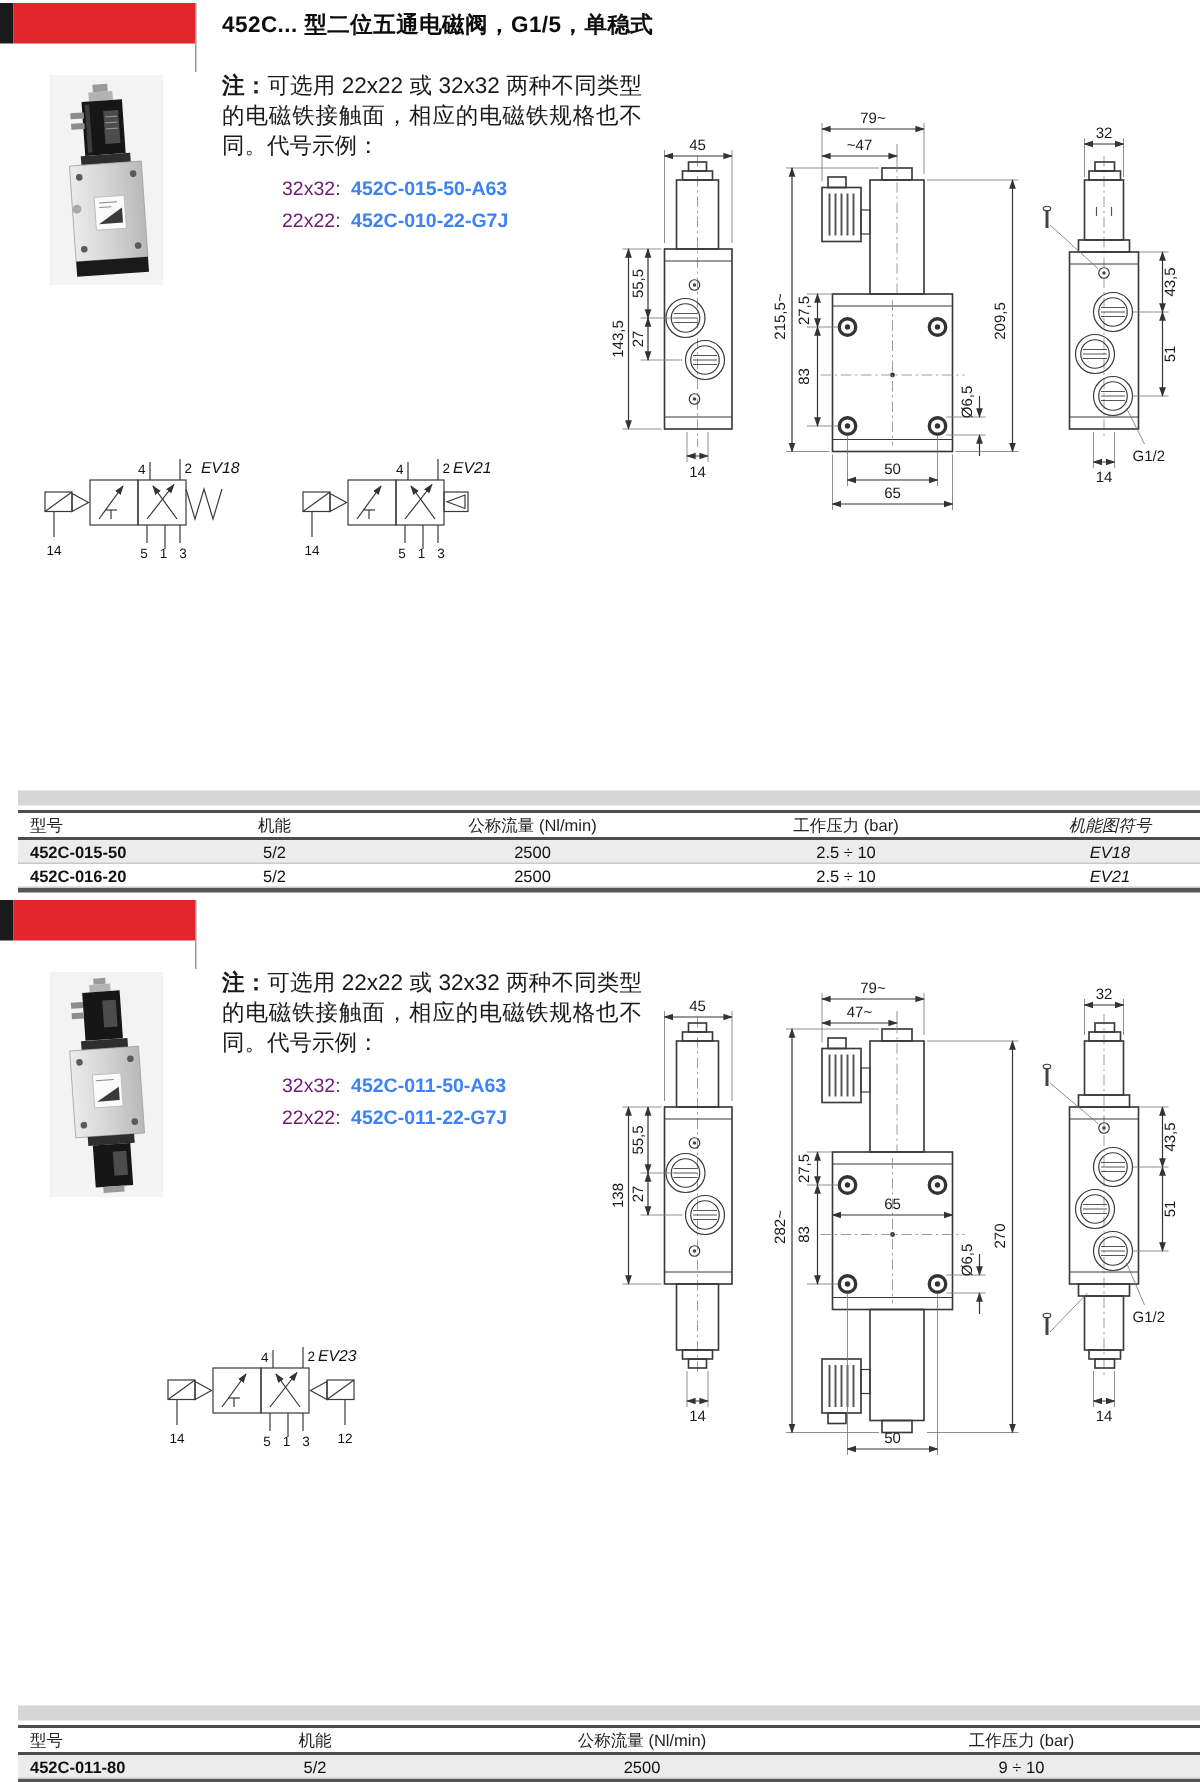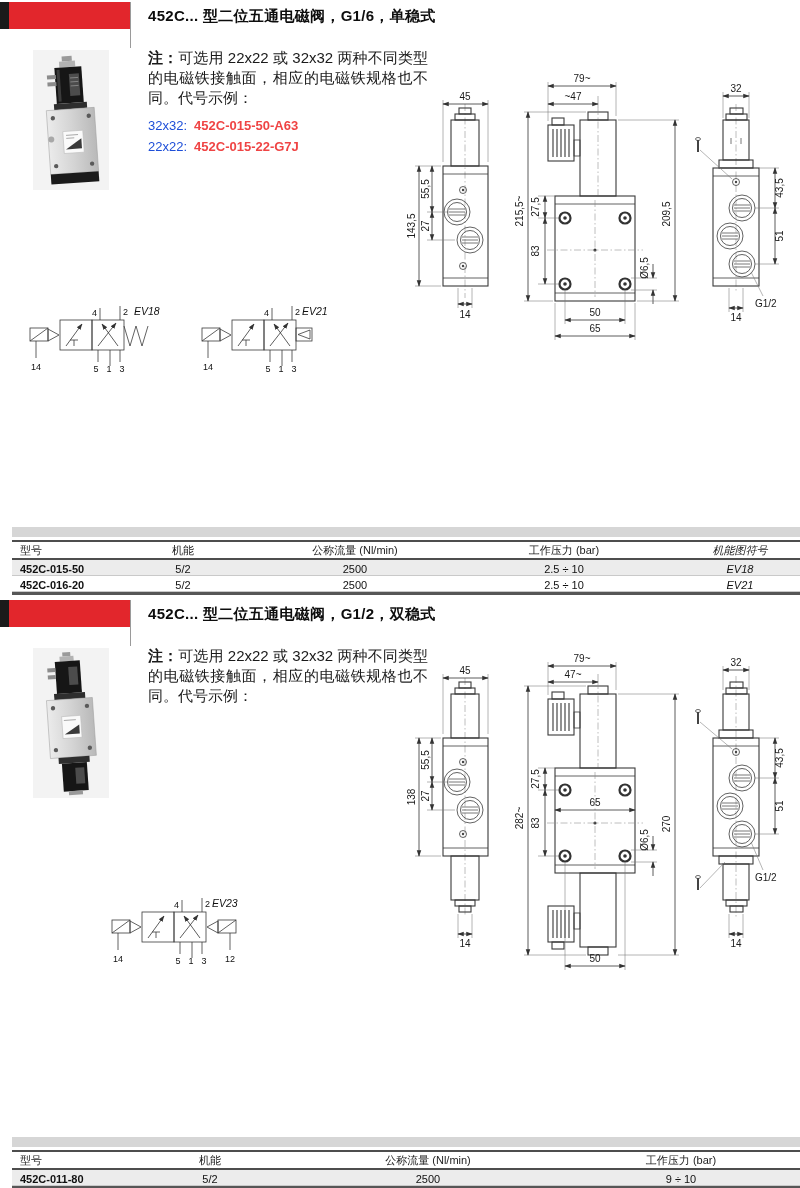--- a/index.html
+++ b/index.html
@@ -10,22 +10,22 @@
   .redbar{position:absolute;left:0;height:27px;width:130px;}
   .redbar .blk{position:absolute;left:0;top:0;width:9px;height:27px;background:#1a1a1a;}
   .redbar .red{position:absolute;left:9px;top:0;width:121px;height:27px;background:#e2262c;}
   .vline{position:absolute;width:1px;background:#9a9a9a;}
   
   .title{position:absolute;font-size:15px;font-weight:bold;color:#0d0d0d;letter-spacing:.3px;white-space:nowrap;margin:0;}
   .note{position:absolute;width:280px;font-size:15px;line-height:20px;color:#1a1a1a;text-align:justify;}
   .note b{font-weight:bold;}
   .codes{position:absolute;font-size:13px;line-height:21px;color:#222;}
   .code-row{white-space:nowrap;}
-  .code-size{color:#1d4ed8;}
-  .code-model{font-weight:bold;margin-left:7px;color:#ef4444;}
+  .code-size{color:#701a75;margin-left:40px;}
+  .code-model{font-weight:bold;margin-left:7px;color:#3b82f6;}
   
   .cat-table{position:absolute;left:12px;width:794px;}
   .t-band{height:10px;background:#d6d6d6;margin-bottom:3px;}
   .t-head{display:flex;align-items:center;height:16px;border-top:2px solid #4d4d4d;border-bottom:2px solid #4d4d4d;font-size:11px;color:#222;}
   .t-row{display:flex;align-items:flex-end;height:15px;font-size:11px;border-bottom:1px solid #c9c9c9;color:#111;}
   .t-row.odd{background:#ececec;}
   .t-end{height:0;border-bottom:3px solid #565656;}
   .c{white-space:nowrap;overflow:hidden;}
   .c1{width:90px;padding-left:8px;font-weight:bold;}
   .t-head .c1{font-weight:normal;}
@@ -68,21 +68,21 @@
       </linearGradient>
     </defs>
   </svg>
 
   <div class="redbar" style="top:2px">
     <div class="blk"></div>
     <div class="red"></div>
   </div>
   <div class="vline" style="left:130px;top:2px;height:46px"></div>
 
-  <h1 class="title" style="left:148px;top:7px">452C... 型二位五通电磁阀，G1/6，单稳式</h1>
+  <h1 class="title" style="left:148px;top:7px">452C... 型二位五通电磁阀，G1/5，单稳式</h1>
 
   <svg class="abs" style="left:33px;top:50px" width="76" height="140">
     <rect x="0" y="0" width="76" height="140" fill="#f3f3f3"></rect>
     <g transform="rotate(-4 38 70)">
       <rect x="33" y="6" width="10" height="5" fill="#9a9a9a"></rect>
       <rect x="30" y="11" width="16" height="6" fill="#b3b3b3"></rect>
       <rect x="25" y="17" width="27" height="36" fill="#161616"></rect>
       <rect x="27" y="19" width="3" height="32" fill="#3c3c3c"></rect>
       <rect x="17" y="24" width="9" height="4" fill="#8c8c8c"></rect>
       <rect x="17" y="31" width="9" height="4" fill="#8c8c8c"></rect>
@@ -107,21 +107,21 @@
 
   <div class="note" style="left:148px;top:48px">
     <b>注：</b><span>可选用 22x22 或 32x32 两种不同类型的电磁铁接触面，相应的电磁铁规格也不同。代号示例：</span>
   </div>
 
   <div class="codes" style="left:148px;top:115px">
     <div class="code-row">
       <span class="code-size">32x32:</span><span class="code-model">452C-015-50-A63</span>
     </div>
     <div class="code-row">
-      <span class="code-size">22x22:</span><span class="code-model">452C-015-22-G7J</span>
+      <span class="code-size">22x22:</span><span class="code-model">452C-010-22-G7J</span>
     </div>
   </div>
 
   <svg class="abs" style="left:405px;top:66px" width="392" height="292">
 
     <g>
       <line class="cl" x1="60" y1="38" x2="60" y2="232"></line>
       <rect class="ol" x="54" y="42" width="12" height="6"></rect>
       <rect class="ol" x="50" y="48" width="20" height="6"></rect>
       <rect class="ol" x="46" y="54" width="28" height="46"></rect>
@@ -357,21 +357,20 @@
     </div>
     <div class="t-end"></div>
   </div>
 
   <div class="redbar" style="top:600px">
     <div class="blk"></div>
     <div class="red"></div>
   </div>
   <div class="vline" style="left:130px;top:600px;height:46px"></div>
 
-  <h1 class="title" style="left:148px;top:605px">452C... 型二位五通电磁阀，G1/2，双稳式</h1>
 
   <svg class="abs" style="left:33px;top:648px" width="76" height="150">
     <rect x="0" y="0" width="76" height="150" fill="#f3f3f3"></rect>
     <g transform="rotate(-4 38 74)">
       <rect x="34" y="4" width="8" height="4" fill="#9a9a9a"></rect>
       <rect x="31" y="8" width="14" height="5" fill="#b3b3b3"></rect>
       <rect x="26" y="13" width="25" height="32" fill="#161616"></rect>
       <rect x="18" y="19" width="8" height="4" fill="#8c8c8c"></rect>
       <rect x="18" y="26" width="8" height="4" fill="#8c8c8c"></rect>
       <rect x="39" y="19" width="9" height="18" fill="#4c4c4c"></rect>
@@ -388,20 +387,28 @@
       <rect x="26" y="115" width="25" height="28" fill="#161616"></rect>
       <rect x="39" y="120" width="9" height="16" fill="#4c4c4c"></rect>
       <rect x="31" y="143" width="14" height="4" fill="#9a9a9a"></rect>
     </g>
   </svg>
 
   <div class="note" style="left:148px;top:646px">
     <b>注：</b><span>可选用 22x22 或 32x32 两种不同类型的电磁铁接触面，相应的电磁铁规格也不同。代号示例：</span>
   </div>
 
+  <div class="codes" style="left:148px;top:713px">
+    <div class="code-row">
+      <span class="code-size">32x32:</span><span class="code-model">452C-011-50-A63</span>
+    </div>
+    <div class="code-row">
+      <span class="code-size">22x22:</span><span class="code-model">452C-011-22-G7J</span>
+    </div>
+  </div>
 
   <svg class="abs" style="left:405px;top:648px" width="392" height="330">
 
     <g>
       <line class="cl" x1="60" y1="30" x2="60" y2="268"></line>
       <rect class="ol" x="54" y="34" width="12" height="6"></rect>
       <rect class="ol" x="50" y="40" width="20" height="6"></rect>
       <rect class="ol" x="46" y="46" width="28" height="44"></rect>
       <rect class="ol" x="38" y="90" width="45" height="118"></rect>
       <line class="ol2" x1="38" y1="98" x2="83" y2="98"></line>

